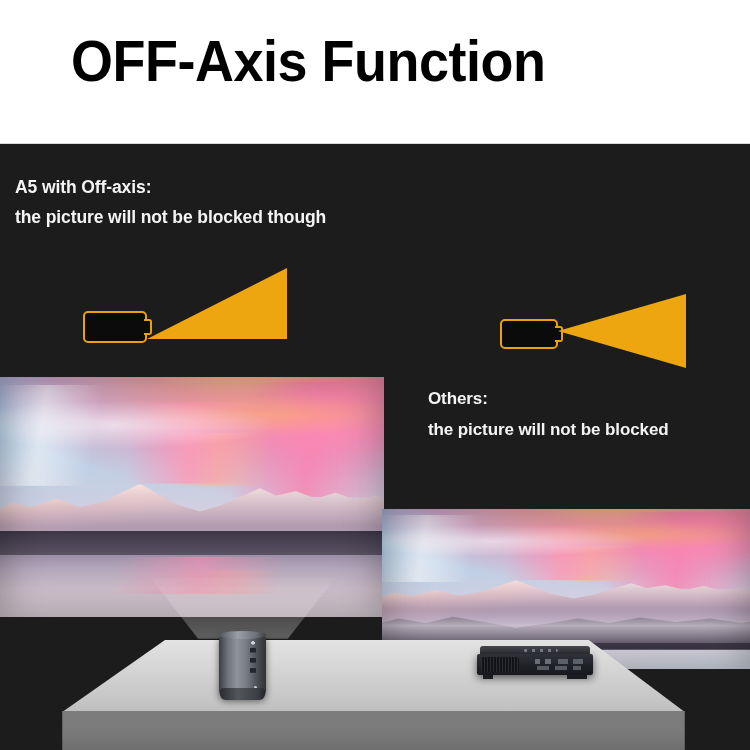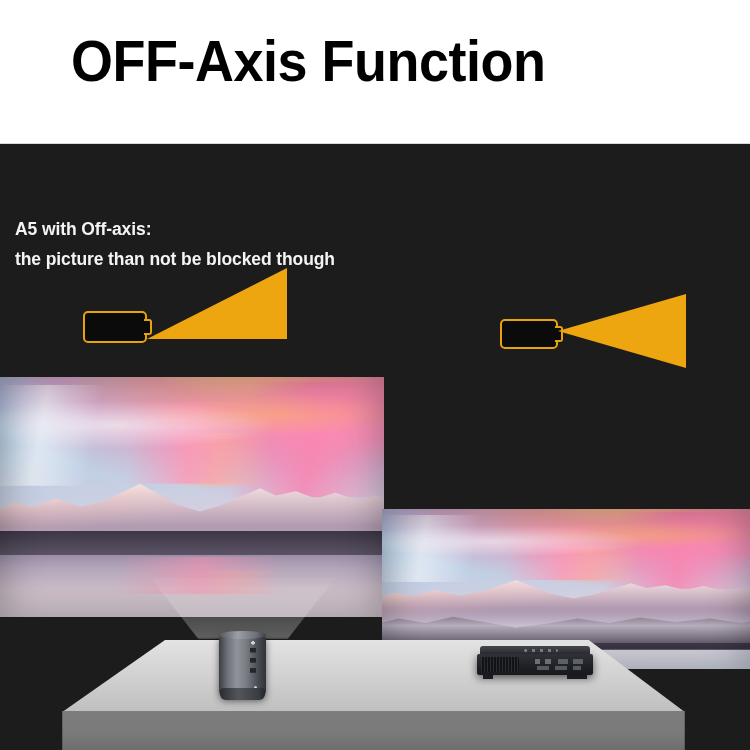--- a/index.html
+++ b/index.html
@@ -18,21 +18,21 @@
     letter-spacing:-0.5px;color:#000000;
     font-family:"Liberation Sans Narrow","Liberation Sans",sans-serif;
     transform:scaleX(0.93);transform-origin:left center;white-space:nowrap;
   }
 
   
   .dark-panel{position:absolute;left:0;top:143px;width:750px;height:607px;background:#1c1c1c;}
   .dark-panel:before{content:"";position:absolute;left:0;top:0;width:750px;height:1px;background:#d8d8d8;}
 
   
-  .copy{position:absolute;color:#f4f4f4;font-weight:bold;white-space:nowrap;margin-top:42px;}
+  .copy{position:absolute;color:#f4f4f4;font-weight:bold;white-space:nowrap;}
   .copy-left{left:15px;top:172px;}
   .copy-right{left:428px;top:383px;}
   .copy .line{font-size:17.5px;line-height:30px;letter-spacing:-0.1px;}
   .copy-right .line{font-size:17px;line-height:31px;}
 
   
   .diagram{position:absolute;}
   .dev{position:absolute;background:#0b0b0b;border:2.5px solid #e8a20d;border-radius:5px;}
   .dev:after{content:"";position:absolute;right:-7px;top:50%;transform:translateY(-50%);
              width:6px;height:12px;background:#0b0b0b;border:2.5px solid #e8a20d;
@@ -160,23 +160,27 @@
 <div id="stage">
 
   <div class="title-band">
     <div class="title">OFF-Axis Function</div>
   </div>
 
   <div class="dark-panel"></div>
 
   <div class="copy copy-left">
     <div class="line">A5 with Off-axis:</div>
-    <div class="line">the picture than not be blocked though</div>
-  </div>
-
+    <div class="line">the picture will not be blocked though</div>
+  </div>
+
+  <div class="copy copy-right">
+    <div class="line">Others:</div>
+    <div class="line">the picture will not be blocked</div>
+  </div>
 
   <div class="diagram diag-left">
     <div class="dev"></div>
     <div class="beam"></div>
   </div>
 
   <div class="diagram diag-right">
     <div class="dev"></div>
     <div class="beam"></div>
   </div>

